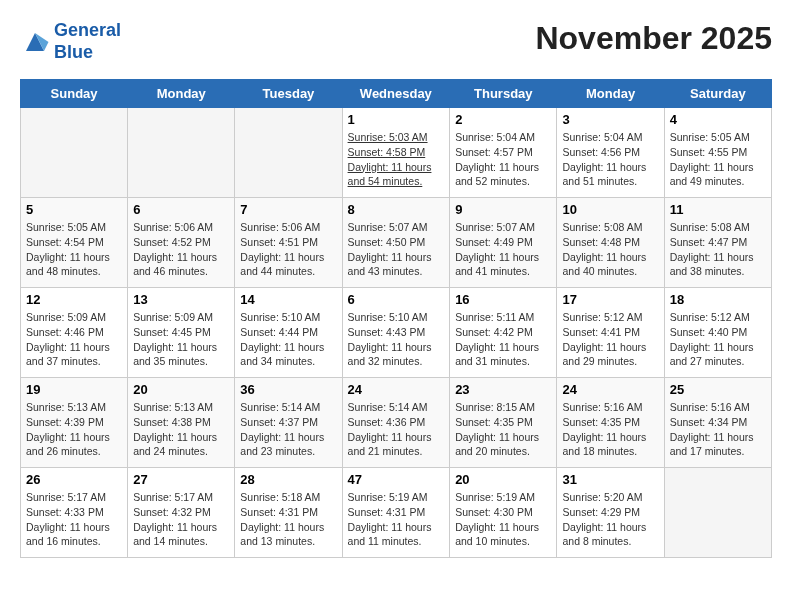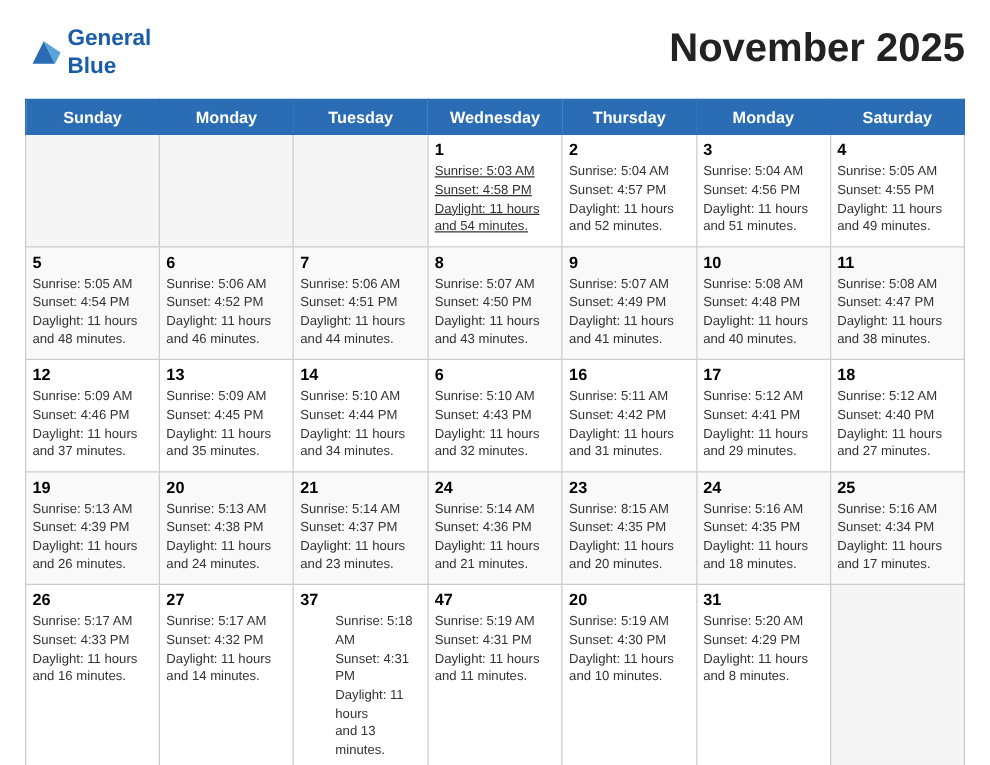--- a/index.html
+++ b/index.html
@@ -264,21 +264,21 @@
 and 26 minutes.</div>
         </td>
         <td>
           <span class="day-num">20</span>
           <div class="day-info" style="white-space: pre-line;">Sunrise: 5:13 AM
 Sunset: 4:38 PM
 Daylight: 11 hours
 and 24 minutes.</div>
         </td>
         <td>
-          <span class="day-num">21</span>
+          <span class="day-num">36</span>
           <div class="day-info" style="white-space: pre-line;">Sunrise: 5:14 AM
 Sunset: 4:37 PM
 Daylight: 11 hours
 and 23 minutes.</div>
         </td>
         <td>
           <span class="day-num">24</span>
           <div class="day-info" style="white-space: pre-line;">Sunrise: 5:14 AM
 Sunset: 4:36 PM
 Daylight: 11 hours
@@ -315,22 +315,22 @@
 and 16 minutes.</div>
         </td>
         <td>
           <span class="day-num">27</span>
           <div class="day-info" style="white-space: pre-line;">Sunrise: 5:17 AM
 Sunset: 4:32 PM
 Daylight: 11 hours
 and 14 minutes.</div>
         </td>
         <td>
-          <span class="day-num">37</span>
-          <div class="day-info" style="white-space: pre-line; margin-left: 28px;">Sunrise: 5:18 AM
+          <span class="day-num">28</span>
+          <div class="day-info" style="white-space: pre-line;">Sunrise: 5:18 AM
 Sunset: 4:31 PM
 Daylight: 11 hours
 and 13 minutes.</div>
         </td>
         <td>
           <span class="day-num">47</span>
           <div class="day-info" style="white-space: pre-line;">Sunrise: 5:19 AM
 Sunset: 4:31 PM
 Daylight: 11 hours
 and 11 minutes.</div>

